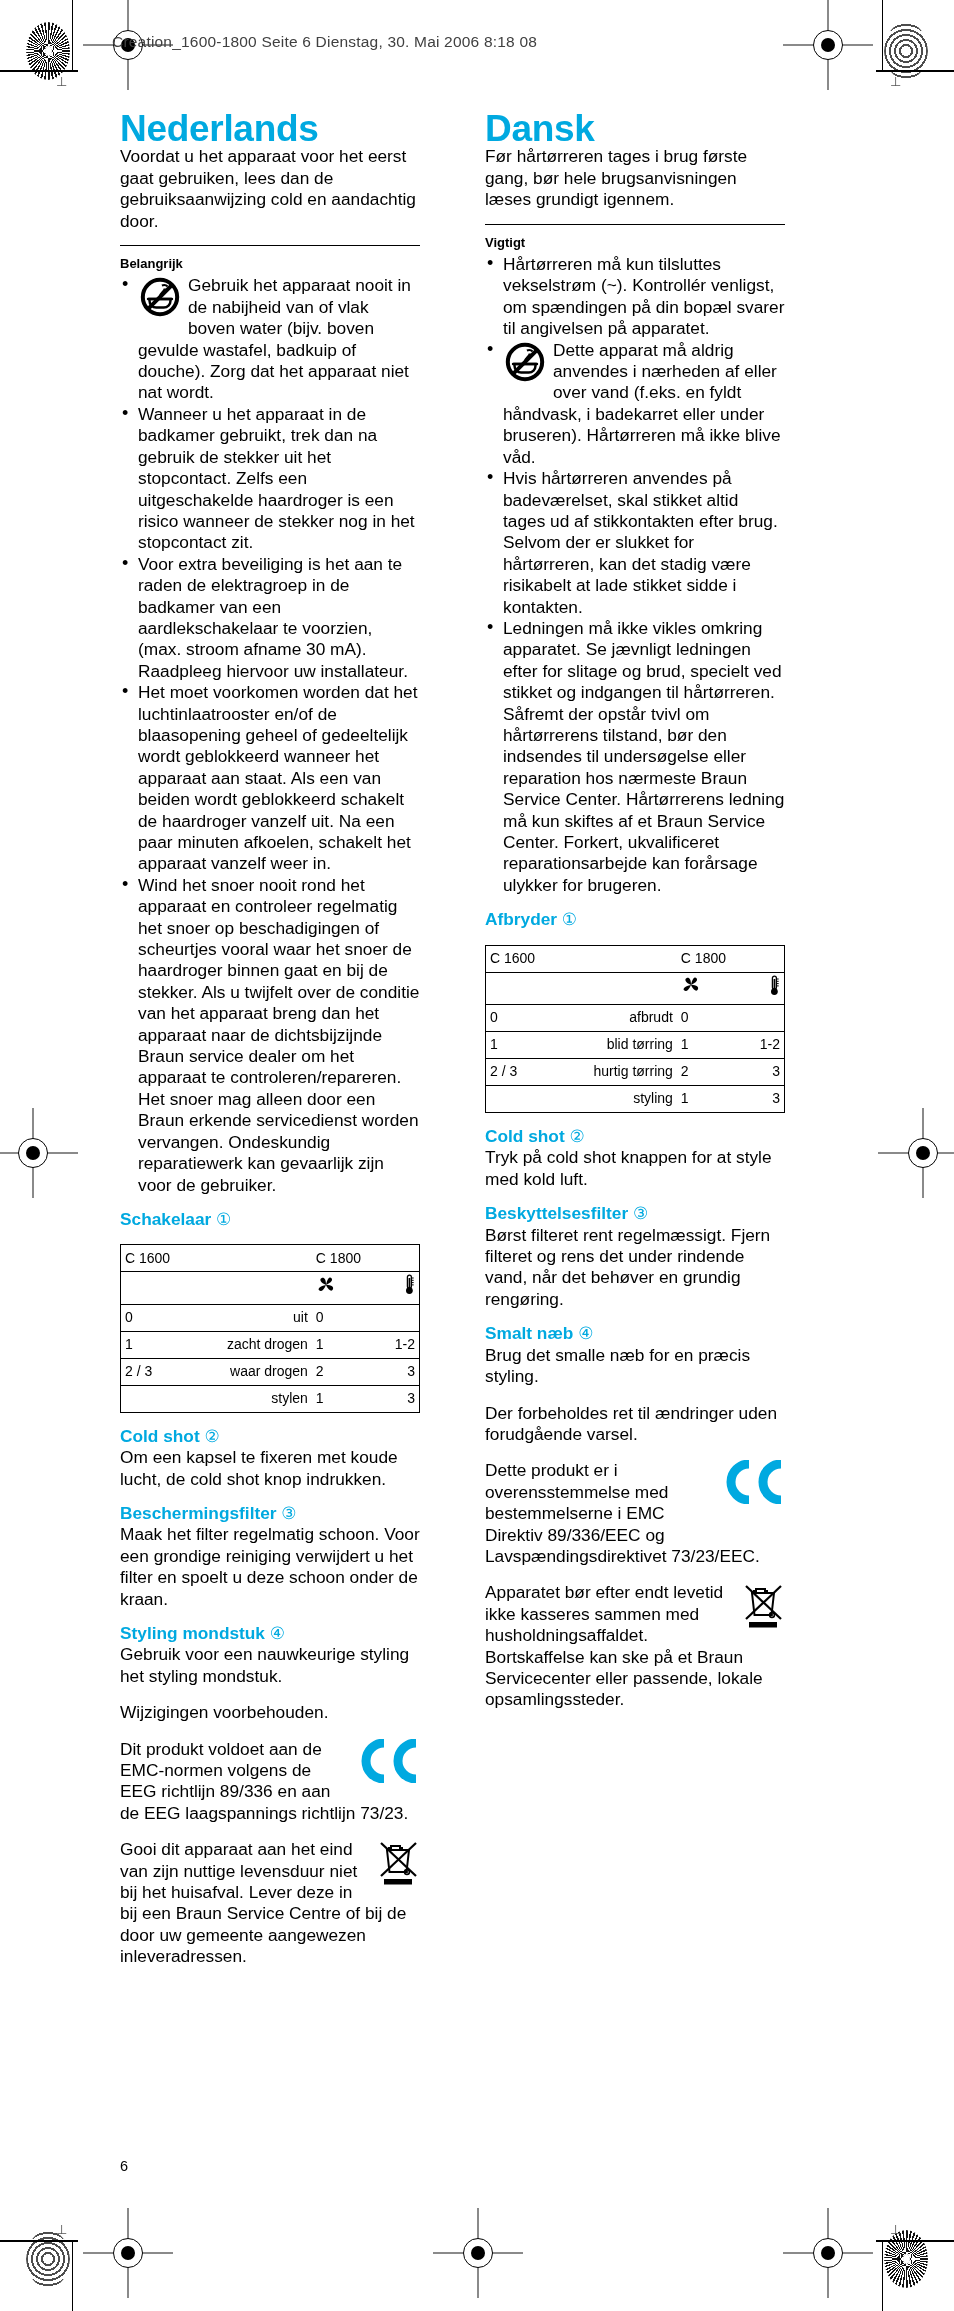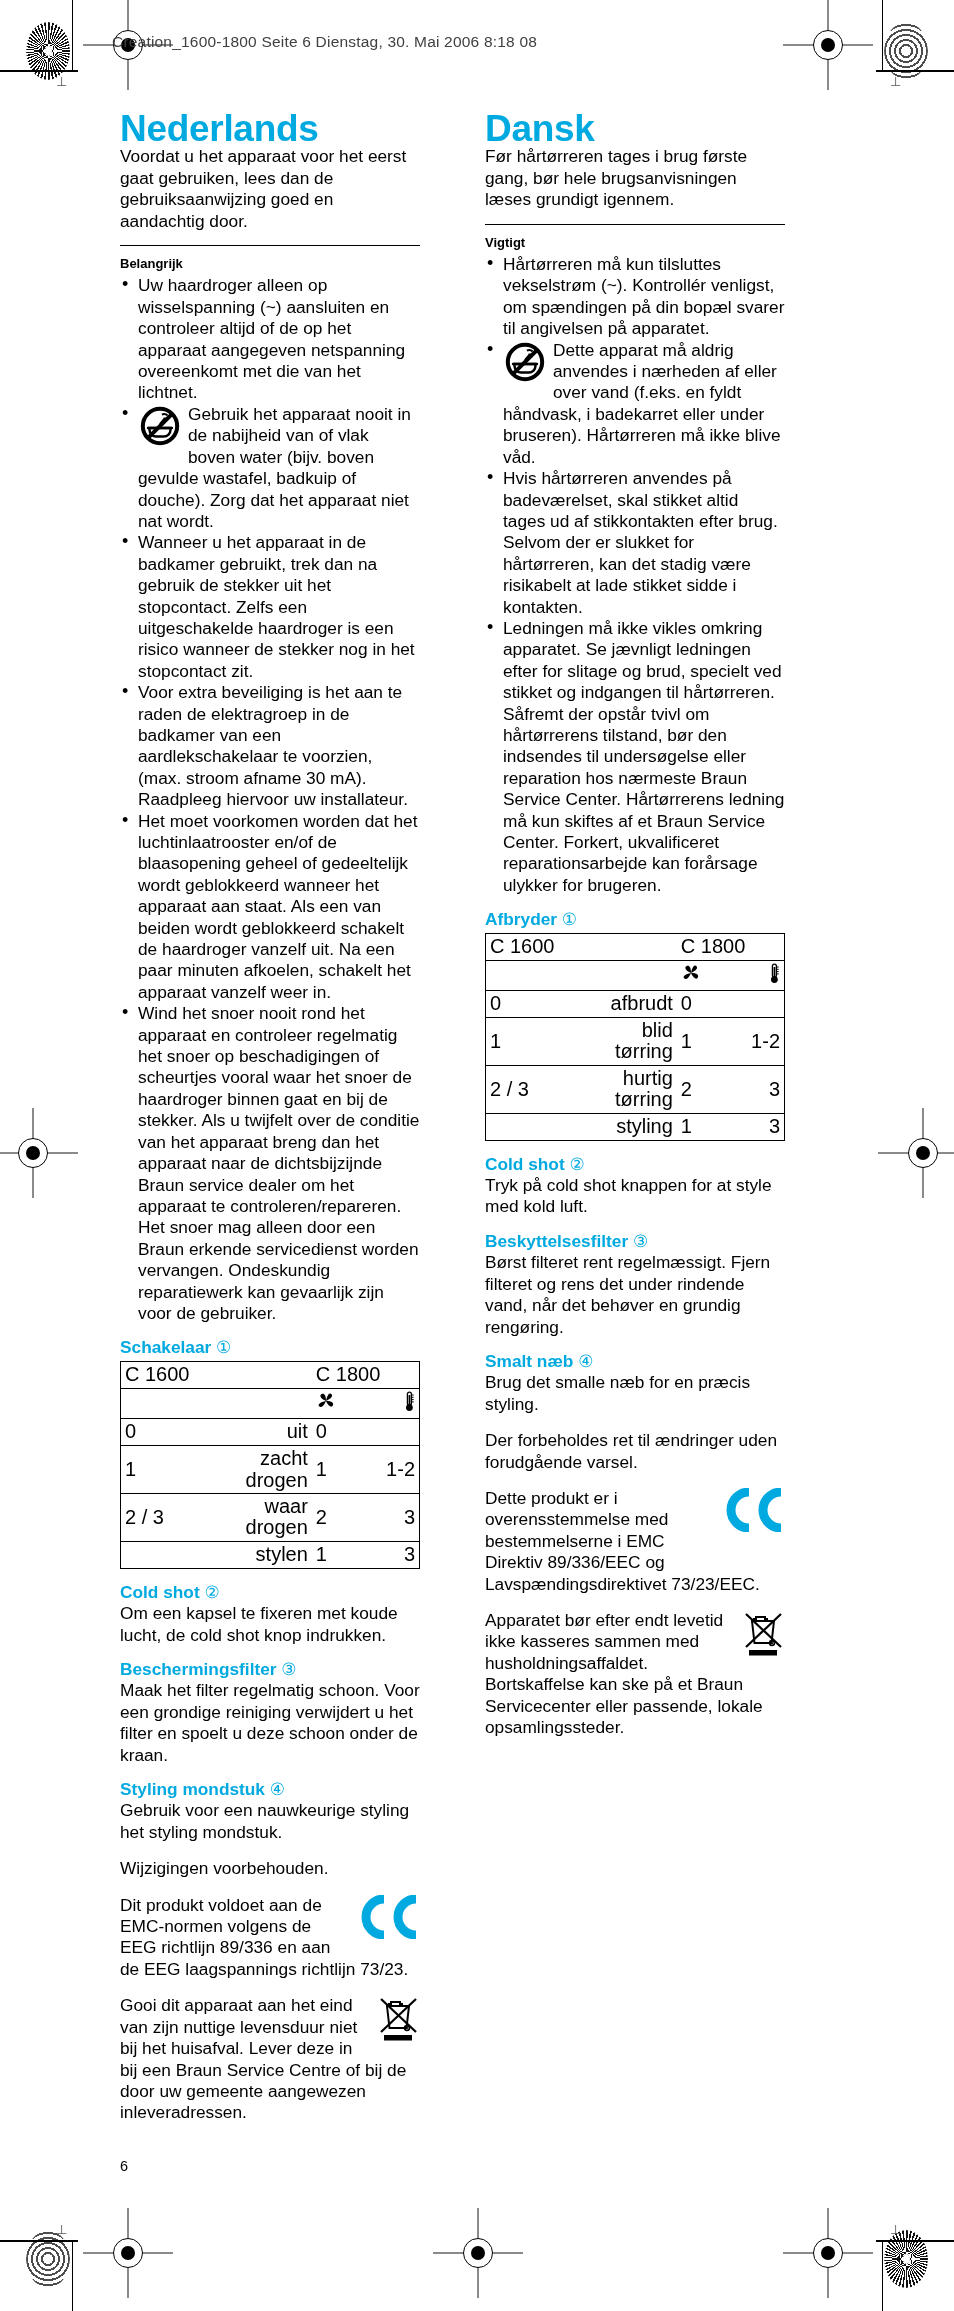--- a/index.html
+++ b/index.html
@@ -166,22 +166,22 @@
     height: 44px;
     margin: 1px 4px 0 0;
   }
   p.para { margin: 0; }
   p.para.gap { margin-top: 15px; }
 
   
   table.switch {
     border-collapse: collapse;
     width: 100%;
-    margin-top: 2px;
-    font-size: 20px;
+    margin-top: 14px;
+    font-size: 14px;
     border: 1.4px solid #000;
   }
   table.switch td {
     border-top: 1.2px solid #000;
     padding: 2px 4px;
     height: 27px;
     vertical-align: middle;
   }
   table.switch tr:first-child td { border-top: none; }
   td.c-model   { text-align: left;  width: 34%; }
@@ -285,28 +285,27 @@
   <div class="tickmark" style="left:56px;  top:74px;">⊥</div>
   <div class="tickmark" style="left:890px; top:74px;">⊥</div>
   <div class="tickmark" style="left:56px;  top:2222px;">⊥</div>
   <div class="tickmark" style="left:890px; top:2222px;">⊥</div>
 
   <div class="slug">Creation_1600-1800  Seite 6  Dienstag, 30. Mai 2006  8:18 08</div>
 
   <div class="col col-left">
 
     <h1 class="lang">Nederlands</h1>
-    <p class="intro">Voordat u het apparaat voor het eerst gaat gebruiken, lees dan de gebruiksaanwijzing goed en aandachtig door.</p>
+    <p class="intro">Voordat u het apparaat voor het eerst gaat gebruiken, lees dan de gebruiksaanwijzing cold en aandachtig door.</p>
 
     <hr class="hr">
 
     <h2 class="sub">Belangrijk</h2>
 
     <ul class="bullets">
-      <li><span>Uw haardroger alleen op wisselspanning (~) aansluiten en controleer altijd of de op het apparaat aangegeven netspanning overeenkomt met die van het lichtnet.</span></li>
       <li class="with-icon clearfix">
         <span class="icon-wrap">
           <svg viewBox="0 0 44 44" width="44" height="42" aria-hidden="true">
             <circle cx="22" cy="22" r="18" fill="none" stroke="#000" stroke-width="4.2"></circle>
             <g>
               <path d="M11 24 h22 a0 0 0 0 1 0 0 v2 a7 7 0 0 1 -7 7 h-8 a7 7 0 0 1 -7 -7 z" fill="none" stroke="#000" stroke-width="2.6"></path>
               <path d="M9.5 24 h25" stroke="#000" stroke-width="2.6" stroke-linecap="round"></path>
               <path d="M22 22 c0 -5 5 -5 5 -9" fill="none" stroke="#000" stroke-width="2.4"></path>
               <path d="M24 10 q3.5 -1.5 6 1" fill="none" stroke="#000" stroke-width="2.2"></path>
             </g>

